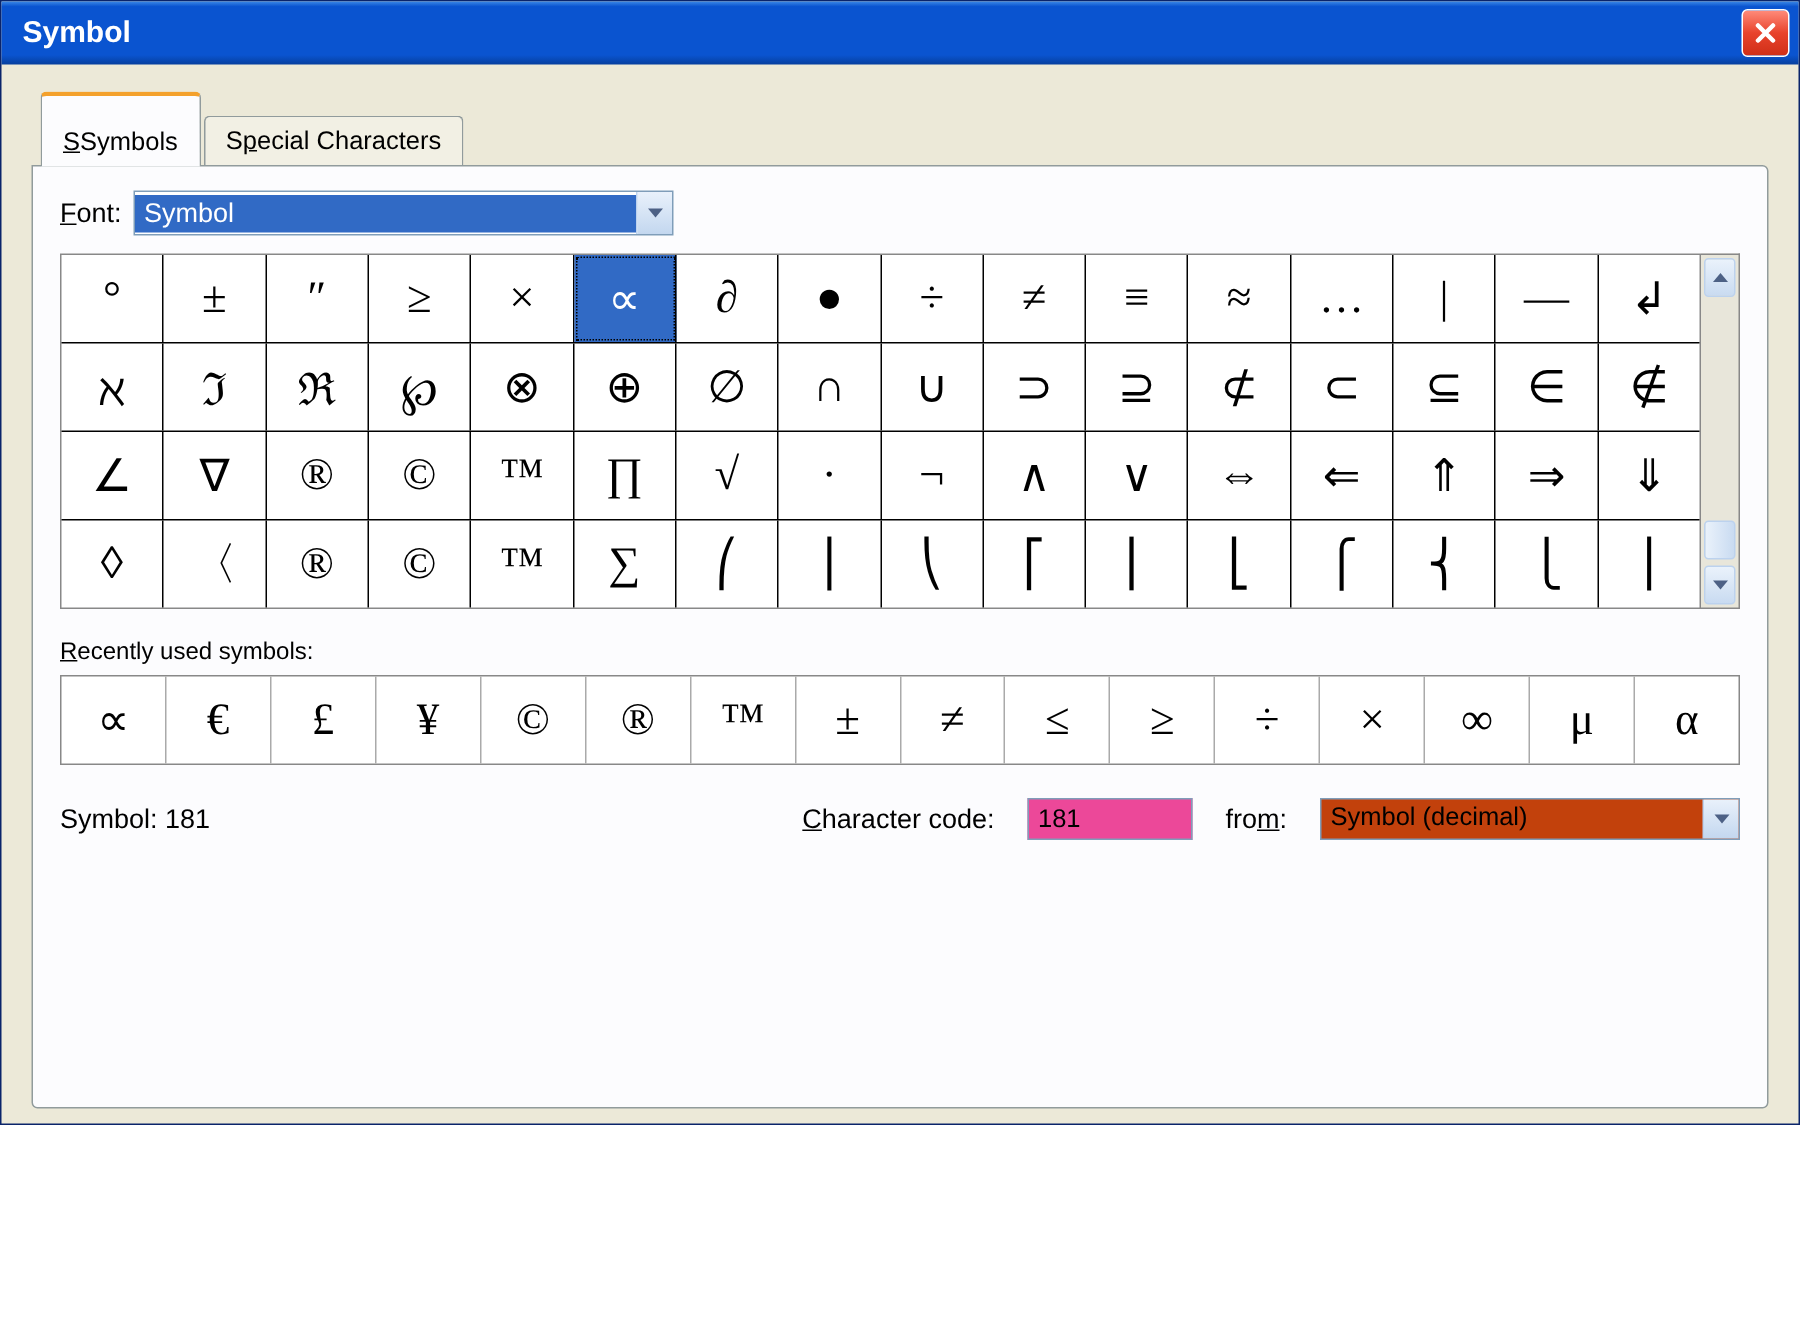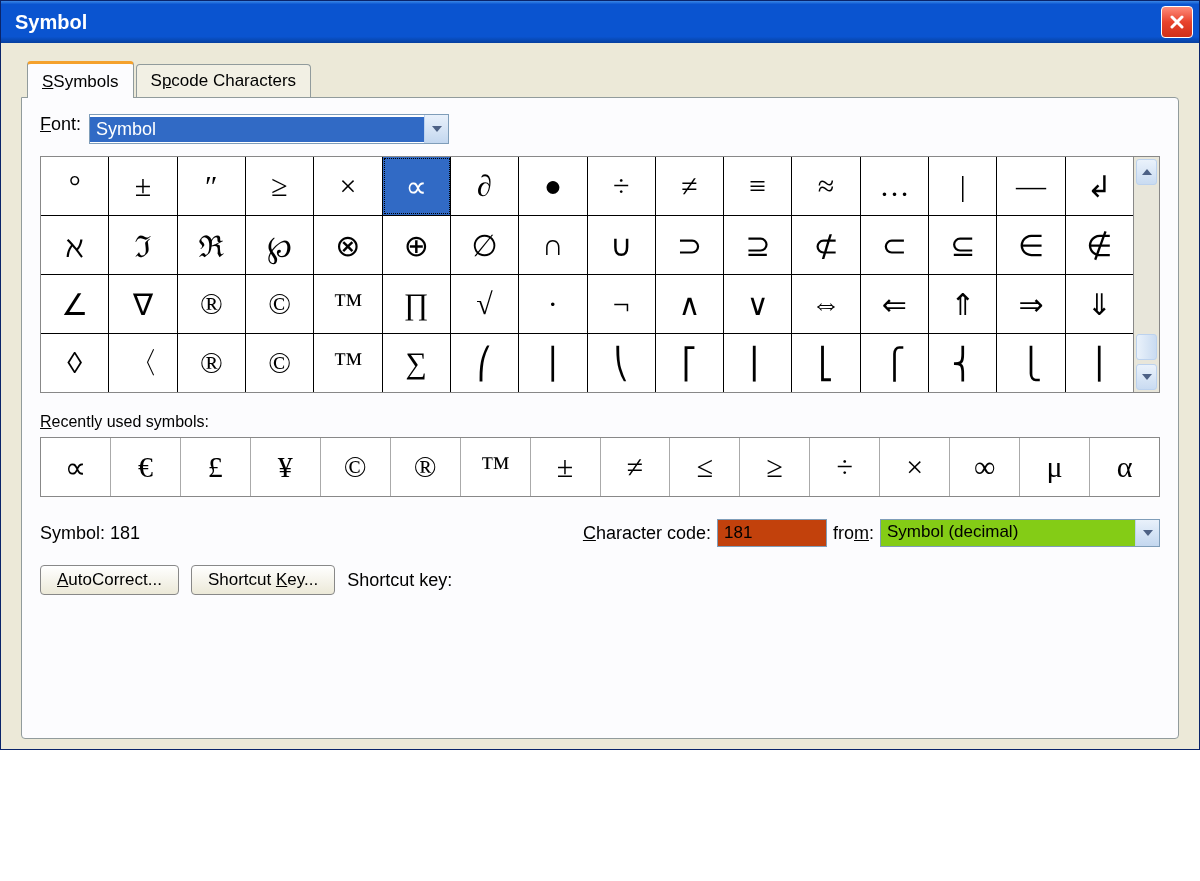--- a/index.html
+++ b/index.html
@@ -64,33 +64,33 @@
   font-size: 17px;
   cursor: pointer;
   position: relative;
 }
 .tab.active {
   background: #fcfcfe;
   border-color: #919b9c;
   z-index: 2;
   margin-bottom: -1px;
   border-top: 3px solid #f4a12c;
-  padding-top: 8px;
+  padding-top: 21px;
 }
 .tab-panel {
   border: 1px solid #919b9c;
   background: #fcfcfe;
   padding: 16px 18px;
   border-radius: 0 4px 4px 4px;
   flex: 1;
 }
 .u { text-decoration: underline; }
 .font-row {
   display: flex;
-  align-items: flex-start;
+  align-items: center;
   margin-bottom: 12px;
 }
 .font-row label { margin-right: 8px; font-size: 18px; }
 .font-select {
   width: 360px;
   height: 30px;
   border: 1px solid #7f9db9;
   display: flex;
   align-items: center;
   background: #fff;
@@ -201,39 +201,39 @@
   justify-content: center;
   font-family: "Times New Roman", serif;
   font-size: 30px;
   cursor: pointer;
 }
 .rc-cell:last-child { border-right: none; }
 
 .info-row {
   display: flex;
   align-items: center;
-  gap: 6px;
+  gap: 22px;
   margin-bottom: 18px;
   font-size: 18px;
 }
 .info-row .spacer { flex: 1; }
 .char-code-input {
   width: 110px;
   height: 28px;
   border: 1px solid #7f9db9;
   padding: 0 6px;
   font-size: 17px;
-  background: #c2410c;
+  background: #ec4899;
 }
 .from-select {
   width: 280px;
   height: 28px;
   border: 1px solid #7f9db9;
   display: flex;
-  background: #84cc16;
+  background: #c2410c;
 }
 .from-select .fv {
   flex: 1;
   padding: 2px 6px;
   font-size: 17px;
 }
 
 .btn-row {
   display: flex;
   align-items: center;
@@ -272,21 +272,21 @@
     </div>
   </div>
 
   <div class="content">
 
     <div class="tabs">
       <div class="tab active">
         <span class="u">S</span><span>Symbols</span>
       </div>
       <div class="tab">
-        S<span class="u">p</span><span>code Characters</span>
+        S<span class="u">p</span><span>ecial Characters</span>
       </div>
     </div>
 
     <div class="tab-panel">
 
       <div class="font-row">
         <label><span class="u">F</span>ont:</label>
         <div class="font-select">
           <div class="sel-value">Symbol</div>
           <div class="dd-btn">
@@ -410,23 +410,18 @@
         <input class="char-code-input" value="181" style="">
         <span>fro<span class="u">m</span>:</span>
         <div class="from-select">
           <div class="fv">Symbol (decimal)</div>
           <div class="dd-btn">
             <div class="chev-down"></div>
           </div>
         </div>
       </div>
 
-      <div class="btn-row">
-        <button class="xp-btn"><span class="u">A</span>utoCorrect...</button>
-        <button class="xp-btn">Shortcut <span class="u">K</span>ey...</button>
-        <span>Shortcut key:</span>
-      </div>
 
     </div>
 
 
   </div>
 </div>
 
 </body></html>

